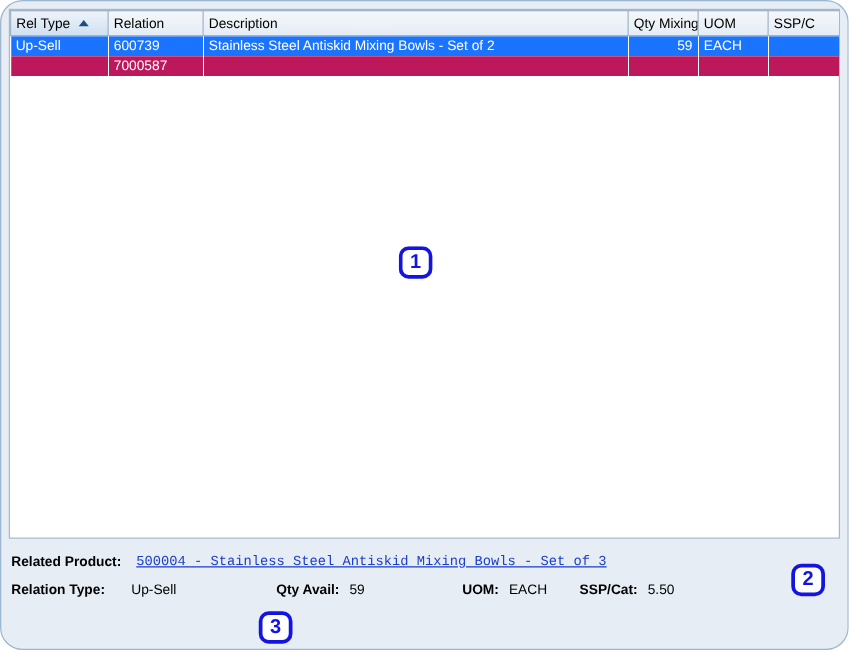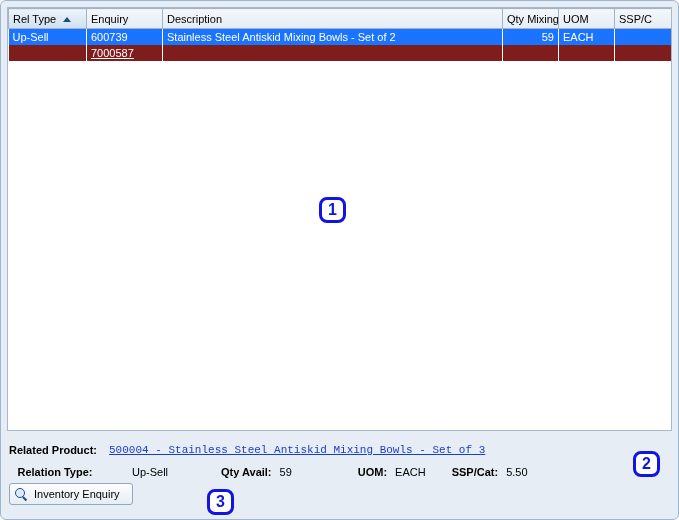--- a/index.html
+++ b/index.html
@@ -6,21 +6,21 @@
   html, body {
     margin: 0; padding: 0;
     width: 679px; height: 520px;
     font-family: Arial, Helvetica, sans-serif;
     font-size: 11px;
     background: #fff;
   }
   .panel {
     width: 679px; height: 520px;
     border: 1px solid #9db6cf;
-    border-radius: 6px;
+    border-radius: 18px;
     background: #e6edf4;
     position: relative;
     overflow: hidden;
   }
   
   .grid-wrap {
     position: absolute;
     left: 6px; top: 6px; right: 6px;
     height: 424px;
     background: #fff;
@@ -62,28 +62,27 @@
   }
   table.grid td {
     padding: 2px 4px;
     border-right: 1px solid transparent;
     color: #fff;
     white-space: nowrap;
     overflow: hidden;
     vertical-align: top;
   }
   tr.sel td { background: #1a74ff; }
-  tr.sel.sub td { background: #7f1d1d; text-decoration: underline; }
+  tr.sel.sub td { background: #be185d; }
   .num { text-align: right; }
   
   .info {
     position: absolute;
     left: 8px; right: 8px; bottom: 6px;
     height: 74px;
-    text-align: center;
   }
   .info-row {
     display: flex;
     align-items: center;
     gap: 4px;
     height: 22px;
   }
   .lbl { font-weight: bold; color: #000; }
   .val { color: #000; margin-left: 4px; margin-right: 22px; }
   .link { color: #1a3dcc; text-decoration: underline; cursor: pointer; font-family: Liberation Mono, monospace; }
@@ -150,21 +149,21 @@
           <col style="width:56px">
           <col style="width:56px">
           <col style="width:84px">
         </colgroup>
         <thead>
           <tr>
             <th class="sorted">
               <span>Rel Type</span>
               <span class="sort-arrow"></span>
             </th>
-            <th>Enquiry</th>
+            <th>Relation</th>
             <th>Description</th>
             <th class="num">Qty Mixing</th>
             <th>UOM</th>
             <th class="num">SSP/C</th>
           </tr>
         </thead>
         <tbody>
           <tr class="sel">
             <td>Up-Sell</td>
             <td>600739</td>
@@ -191,31 +190,25 @@
       <span class="lbl">Related Product:</span>
       <span class="link" style="margin-left:8px">500004 - Stainless Steel Antiskid Mixing Bowls - Set of 3</span>
     </div>
     <div class="info-row">
       <span class="lbl" style="width:92px">Relation Type:</span>
       <span class="val" style="width:90px;margin-left:0">Up-Sell</span>
 
       <span class="lbl">Qty Avail:</span>
       <span class="val">59</span>
 
-      <span class="lbl" style="margin-left:40px">UOM:</span>
+      <span class="lbl" style="margin-left:52px">UOM:</span>
       <span class="val">EACH</span>
 
       <span class="lbl">SSP/Cat:</span>
       <span class="val" style="margin-right:4px">5.50</span>
     </div>
-    <div class="info-row">
-      <div class="btn">
-        <span class="mag"></span>
-        <span>Inventory Enquiry</span>
-      </div>
-    </div>
   </div>
 
   <div class="badge" style="left:318px; top:196px;">1</div>
   <div class="badge" style="left:632px; top:450px;">2</div>
   <div class="badge" style="left:206px; top:488px;">3</div>
 
 </div>
 
 </body></html>

